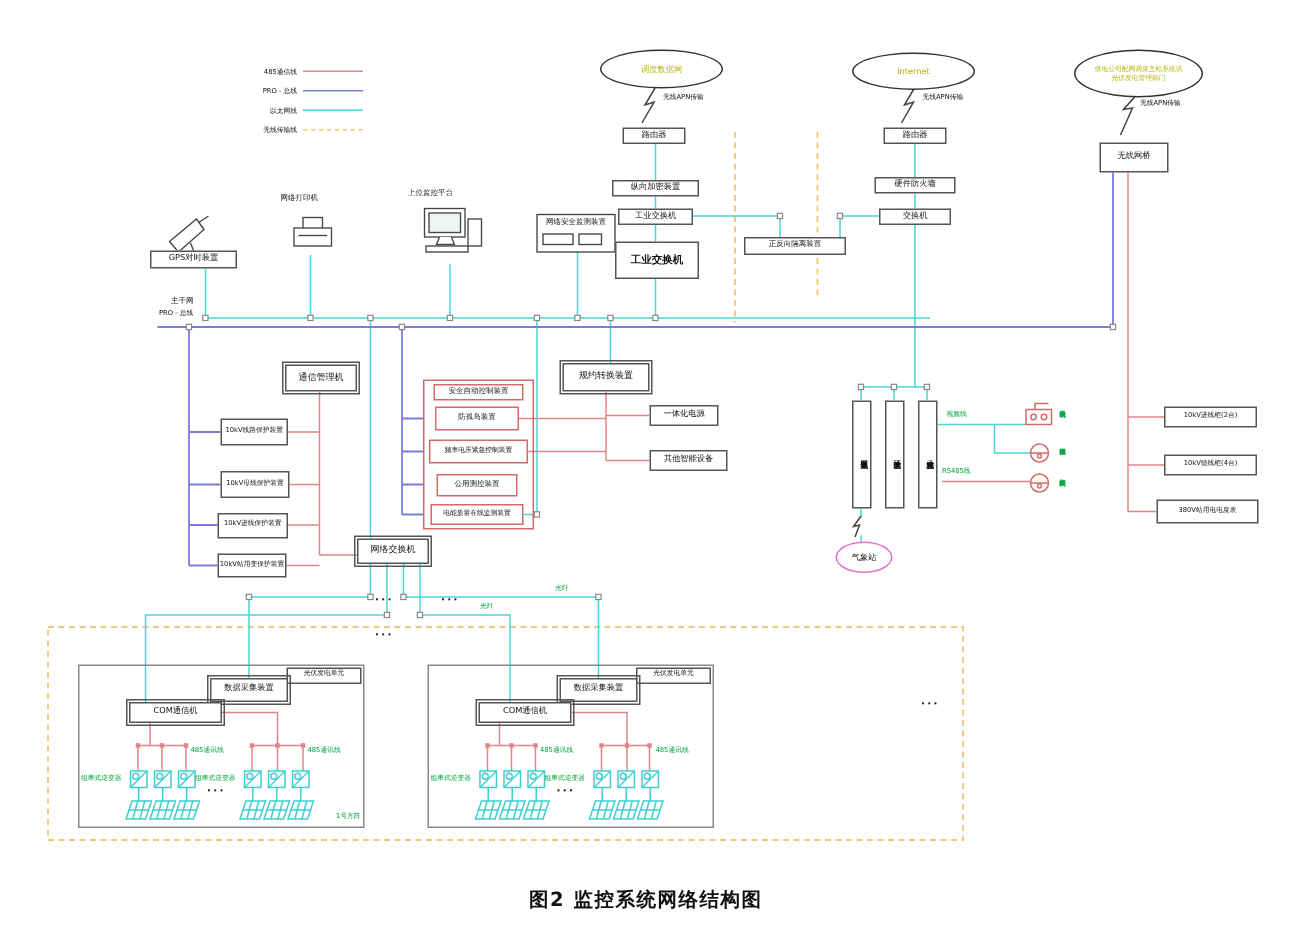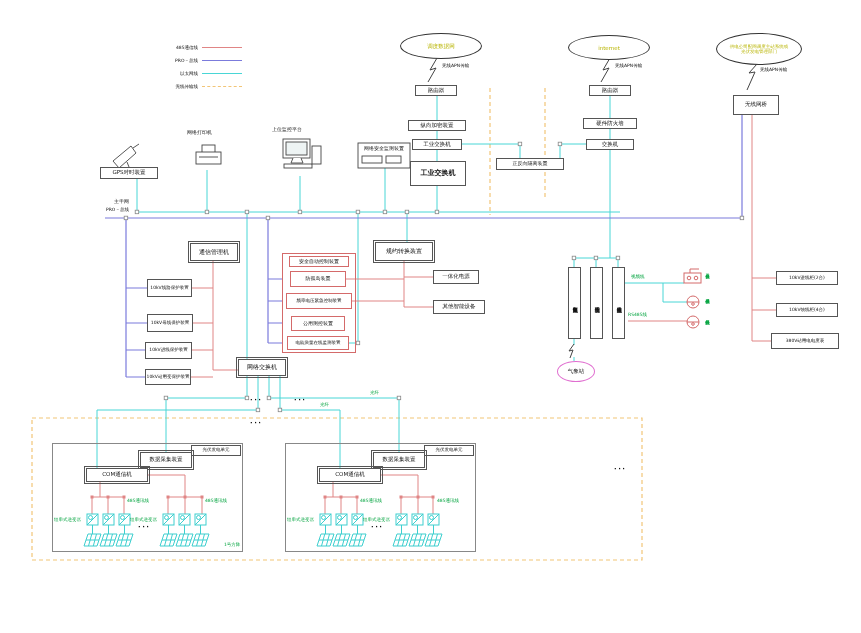--- a/index.html
+++ b/index.html
@@ -289,14 +289,15 @@
 <div class="box" style="left:285px;top:443px;width:191px;height:109px;border-color:#888;background:transparent;"></div>
 <div class="box" style="left:424px;top:445px;width:50px;height:11px;font-size:4.5px;">光伏发电单元</div>
 <div class="box dbl" style="left:373px;top:452px;width:52px;height:16px;">数据采集装置</div>
 <div class="box dbl" style="left:319px;top:468px;width:62px;height:14px;">COM通信机</div>
 <div class="lbl green" style="left:360px;top:499px;font-size:4.5px;">485通讯线</div>
 <div class="lbl green" style="left:437px;top:499px;font-size:4.5px;">485通讯线</div>
 <div class="lbl green" style="left:287px;top:518px;font-size:4.5px;">组串式逆变器</div>
 <div class="lbl green" style="left:363px;top:518px;font-size:4.5px;">组串式逆变器</div>
 <div class="lbl dots" style="left:371px;top:524px;">···</div>
 
+<div class="caption">图2 监控系统网络结构图</div>
 
 </div>
 
 </body></html>

